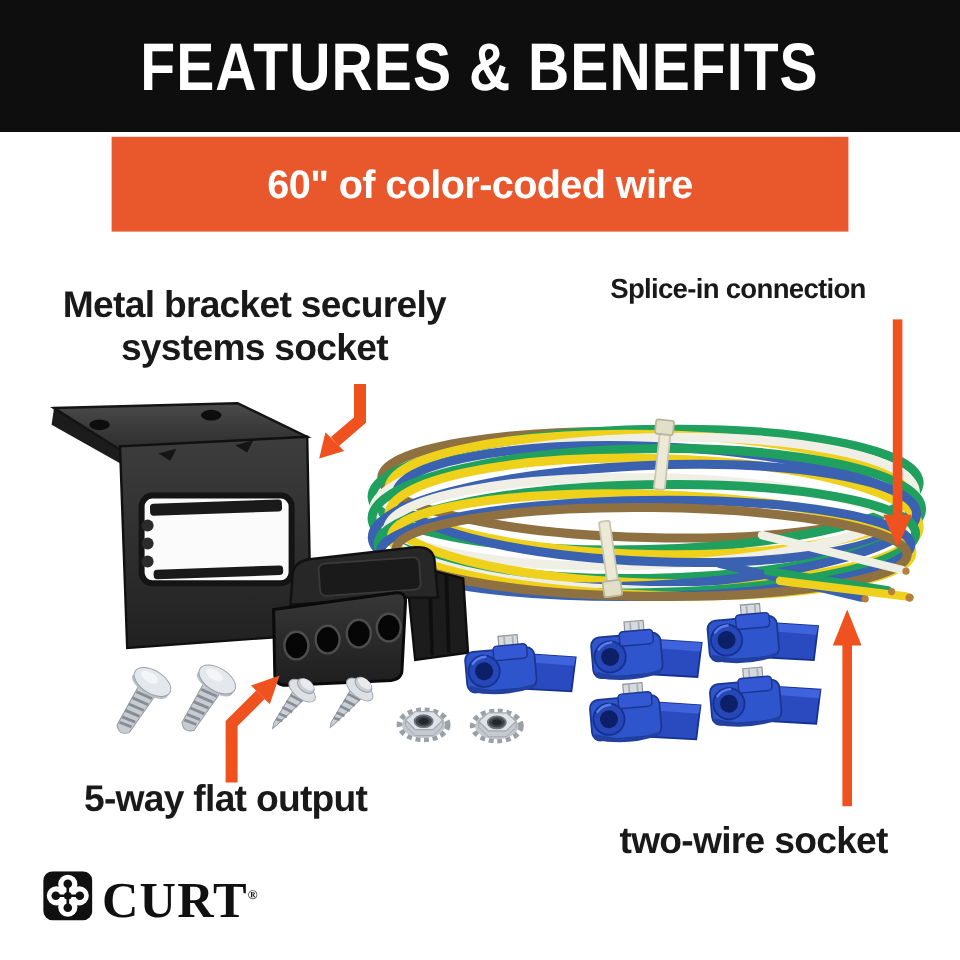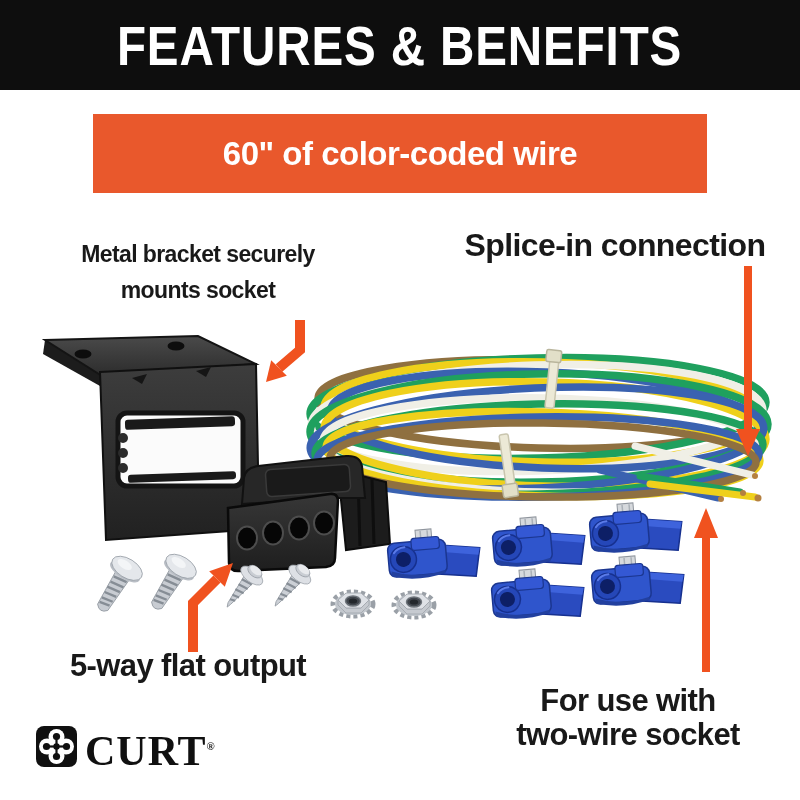--- a/index.html
+++ b/index.html
@@ -1,31 +1,31 @@
 <!DOCTYPE html>
 <html><head>
 <meta charset="utf-8">
 <style>
   html,body{margin:0;padding:0;background:#ffffff;}
   body{font-family:"Liberation Sans",sans-serif;}
   .stage{position:relative;width:800px;height:800px;background:#ffffff;overflow:hidden;}
 
-  .header{position:absolute;left:0;top:0;width:800px;height:90px;background:#0e0e0e;
+  .header{position:absolute;left:0;top:0;width:800px;height:110px;background:#0e0e0e;
           display:flex;align-items:center;justify-content:center;}
   .header h1{margin:0;color:#ffffff;font-size:56px;font-weight:700;letter-spacing:1px;
              transform:scaleX(0.85);white-space:nowrap;}
 
   .banner{position:absolute;left:93px;top:114px;width:614px;height:79px;background:#e9582c;
           display:flex;align-items:center;justify-content:center;}
   .banner span{color:#ffffff;font-size:33px;font-weight:700;letter-spacing:-0.5px;}
 
   .callout{position:absolute;color:#191919;font-weight:700;letter-spacing:-0.6px;}
   .callout span{display:block;}
-  #co-bracket{left:8px;top:236px;width:380px;font-size:23px;line-height:36px;text-align:center;}
-  #co-splice{left:445px;top:227px;width:340px;font-size:32px;text-align:center;}
+  #co-bracket{left:22px;top:236px;width:380px;font-size:31px;line-height:36px;text-align:center;}
+  #co-splice{left:445px;top:227px;width:340px;font-size:23px;text-align:center;}
   #co-5way{left:38px;top:648px;width:300px;font-size:31px;text-align:center;}
   #co-twowire{left:468px;top:684px;width:320px;font-size:31px;line-height:34px;text-align:center;}
 
   .abs{position:absolute;}
 
   .logo{position:absolute;left:36px;top:726px;display:flex;align-items:flex-start;}
   .logo .mark{width:41px;height:41px;}
   .wordmark{font-family:"Liberation Serif",serif;font-weight:700;font-size:42px;line-height:41px;
             color:#101010;letter-spacing:1px;margin-left:8px;}
   .wordmark sup{font-size:11px;vertical-align:super;}
@@ -227,33 +227,32 @@
     <polygon points="63,17 54.8,40.8 39.2,25.2" fill="#f0521f"></polygon>
   </svg>
 
   <svg class="abs" style="left:694px;top:508px;" width="24" height="164" viewBox="0 0 24 164">
     <polygon points="12,0 24,30 0,30" fill="#f0521f"></polygon>
     <rect x="8" y="28" width="8" height="136" fill="#f0521f"></rect>
   </svg>
 
   <div class="callout" id="co-bracket">
     <span>Metal bracket securely</span>
-    <span>mounts socket</span>
+    <span>systems socket</span>
   </div>
 
   <div class="callout" id="co-splice">
     <span>Splice-in connection</span>
   </div>
 
   <div class="callout" id="co-5way">
     <span>5-way flat output</span>
   </div>
 
   <div class="callout" id="co-twowire">
-    <span>For use with</span>
     <span>two-wire socket</span>
   </div>
 
   <div class="logo">
     <svg class="mark" viewBox="0 0 41 41">
       <rect x="0" y="0" width="41" height="41" rx="8" fill="#101010"></rect>
       <g fill="#ffffff">
         <circle cx="20.5" cy="11" r="8"></circle>
         <circle cx="30" cy="20.5" r="8"></circle>
         <circle cx="20.5" cy="30" r="8"></circle>

